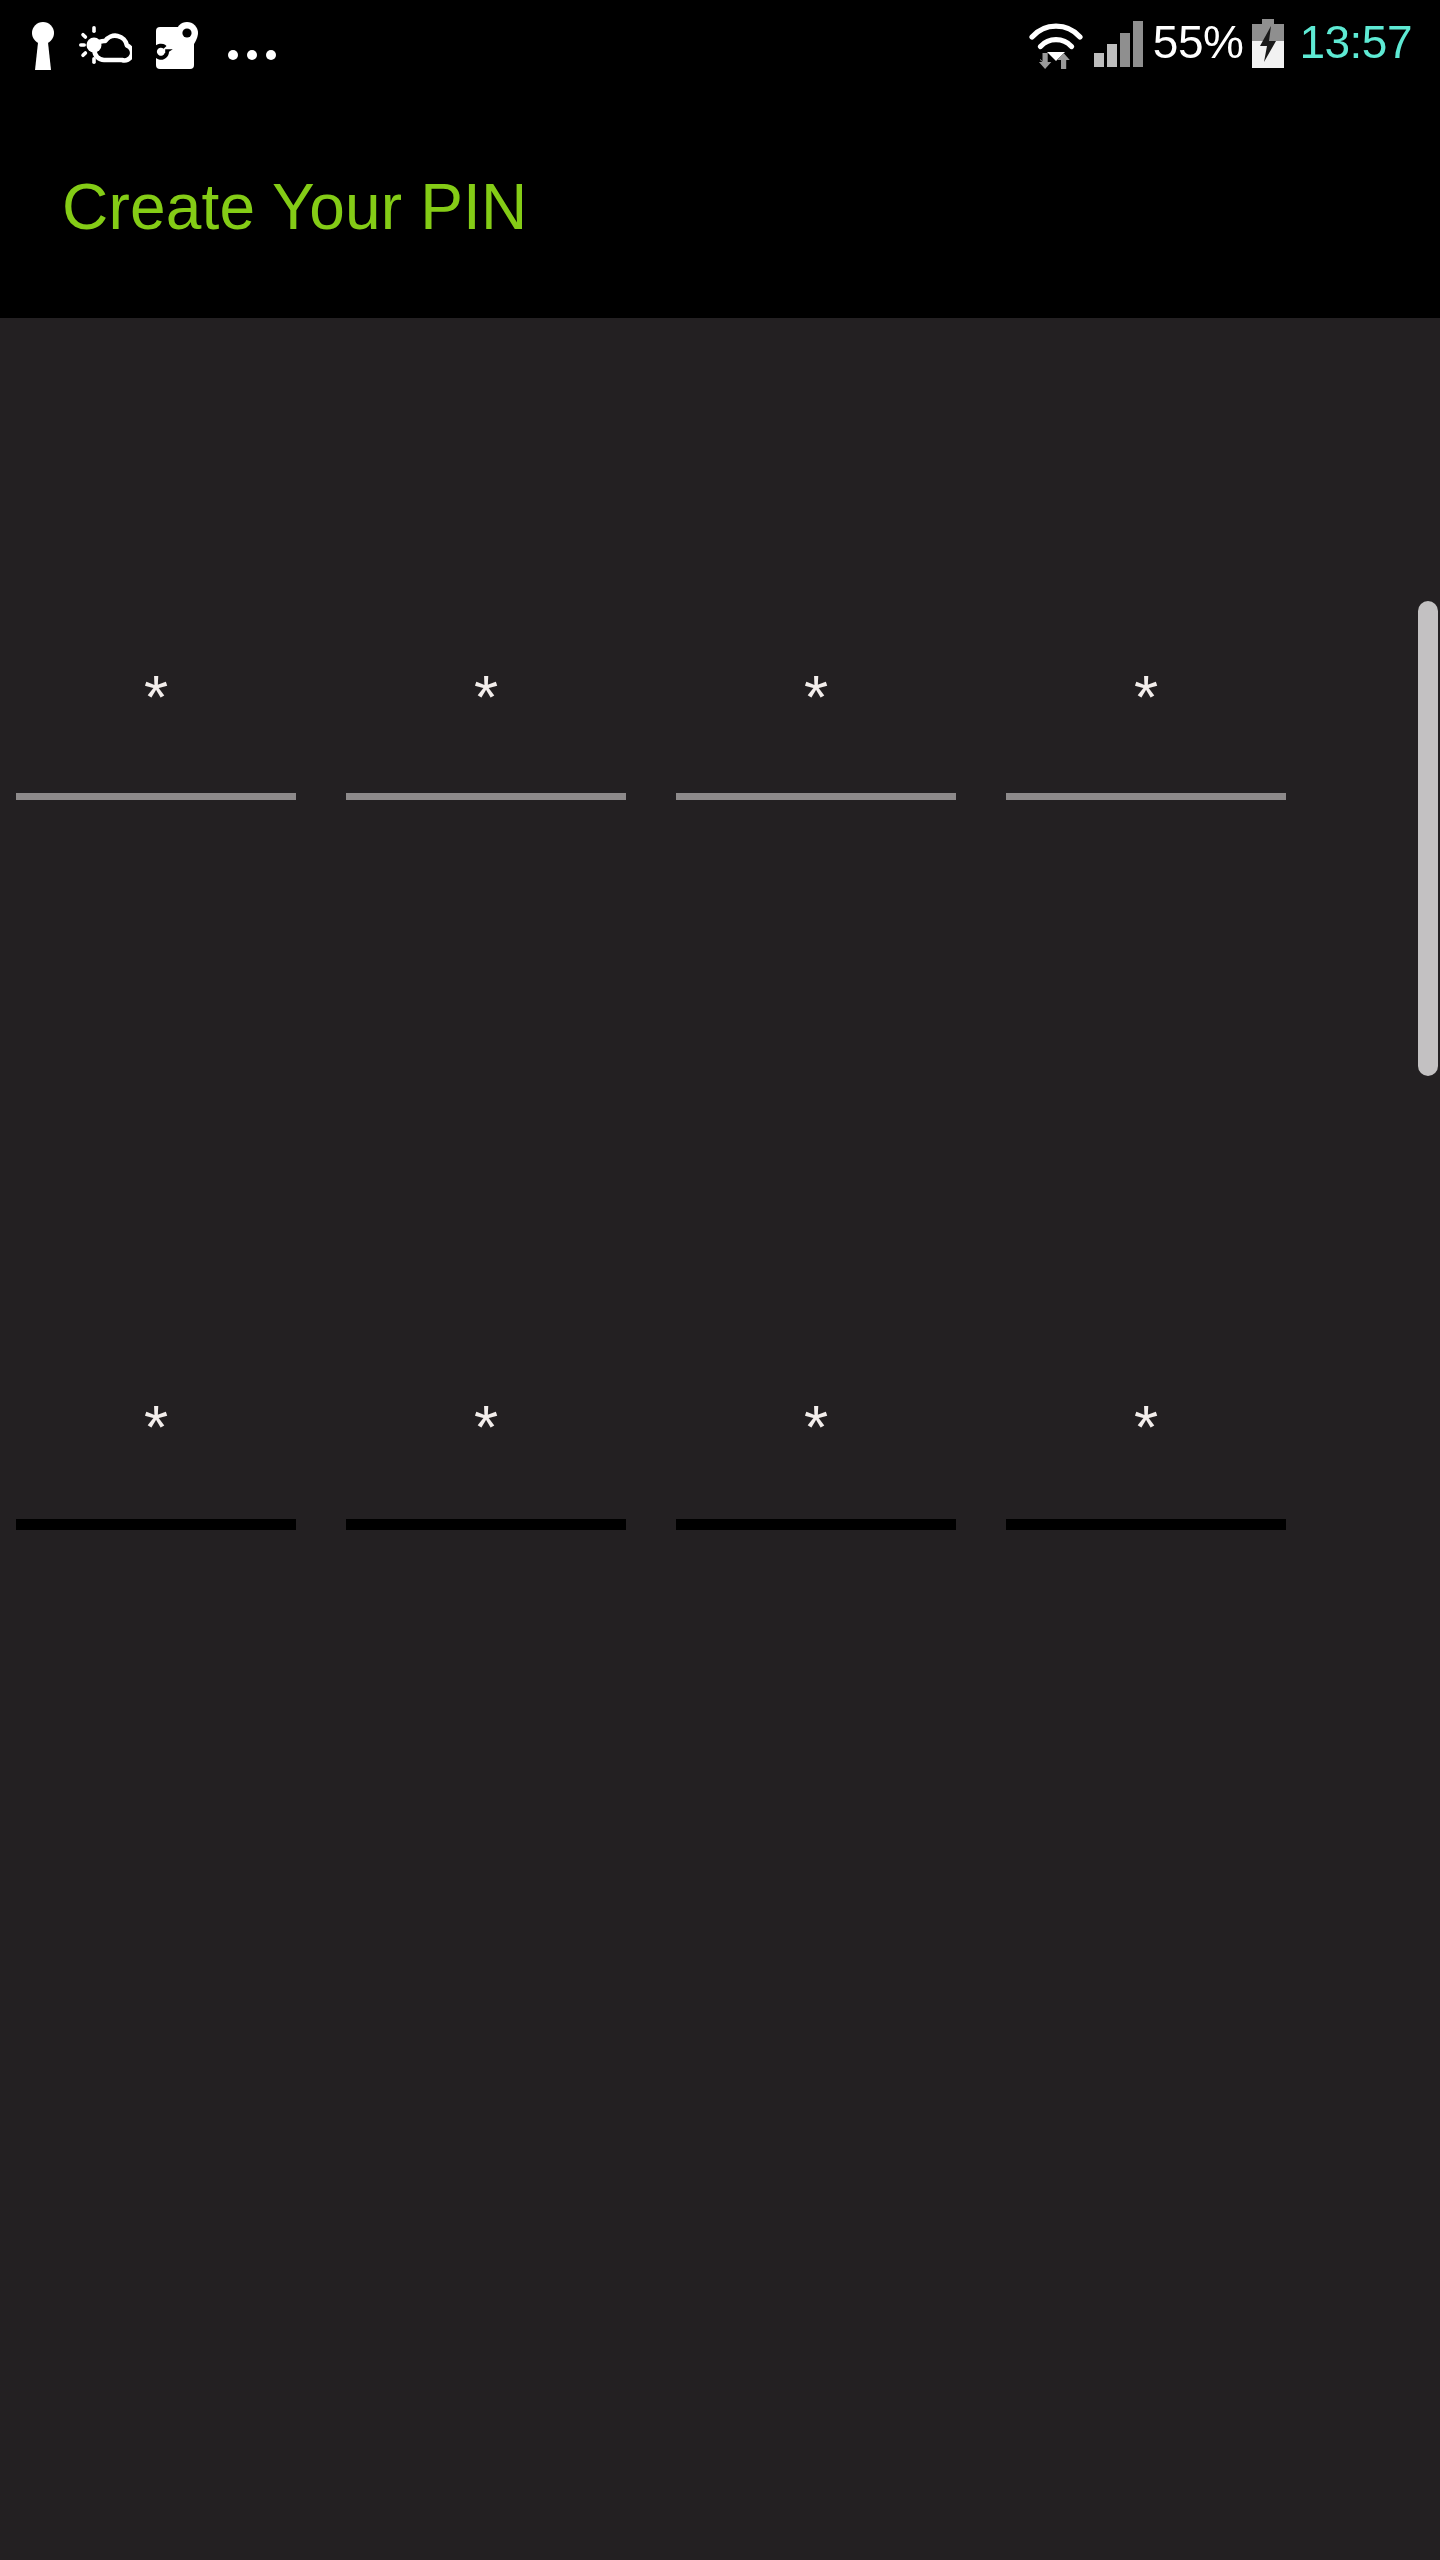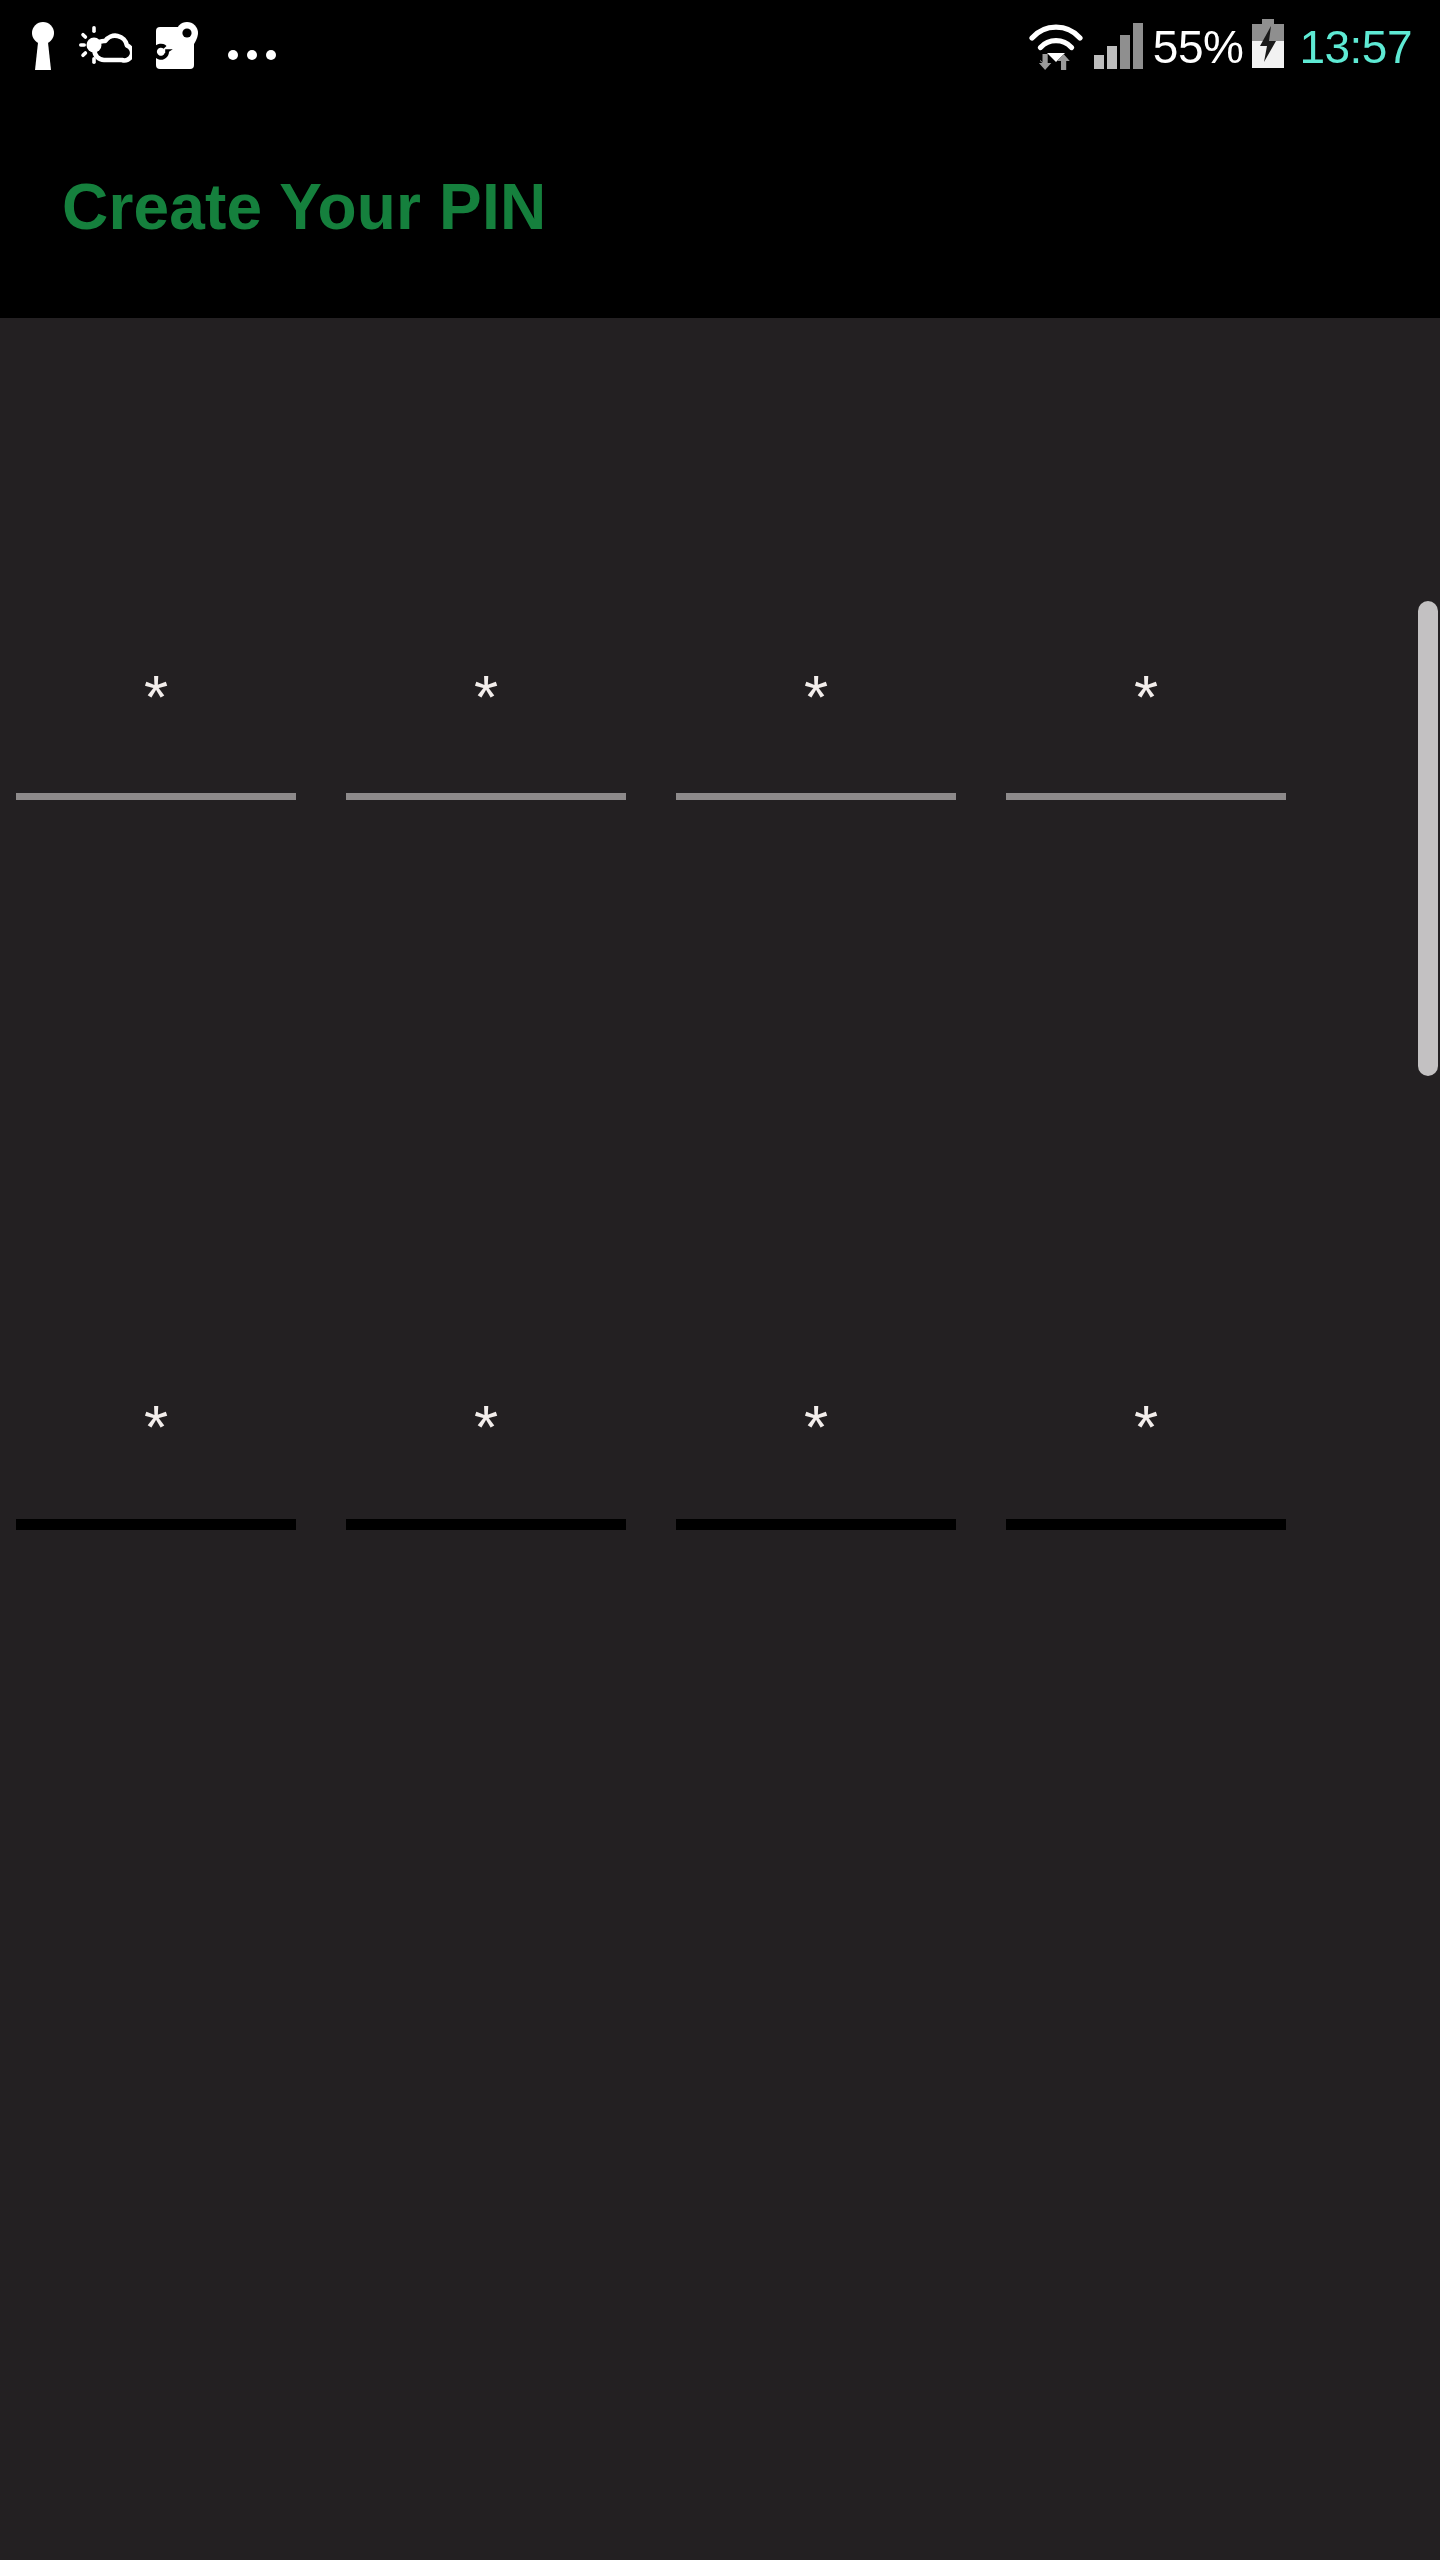--- a/index.html
+++ b/index.html
@@ -13,21 +13,21 @@
   
   #status-bar {
     position:absolute; top:0; left:0;
     width:1440px; height:95px;
     background:#000;
     display:flex; align-items:center;
     justify-content:space-between;
     padding:0 28px 0 30px;
   }
   #status-left { display:flex; align-items:center; gap:22px; }
-  #status-right { display:flex; align-items:center; gap:8px; }
+  #status-right { display:flex; align-items:flex-start; gap:8px; }
 
   .sb-icon { display:block; }
 
   #overflow-dots {
     display:flex; align-items:center; gap:9px;
     margin-left:4px; margin-top:14px;
   }
   #overflow-dots i {
     width:10px; height:10px; border-radius:50%;
     background:#fff; display:block;
@@ -45,23 +45,23 @@
   }
 
   
   #title-bar {
     position:absolute; top:95px; left:0;
     width:1440px; height:223px;
     background:#000;
     display:flex; align-items:center;
   }
   #page-title {
-    color:#15803d;
+    color:#84cc16;
     font-size:64px;
-    font-weight:700;
+    font-weight:400;
     letter-spacing:0.2px;
     margin-left:62px;
   }
 
   
   #content {
     position:absolute; top:318px; left:0;
     width:1440px; height:2242px;
     background:#232022;
     overflow:hidden;

